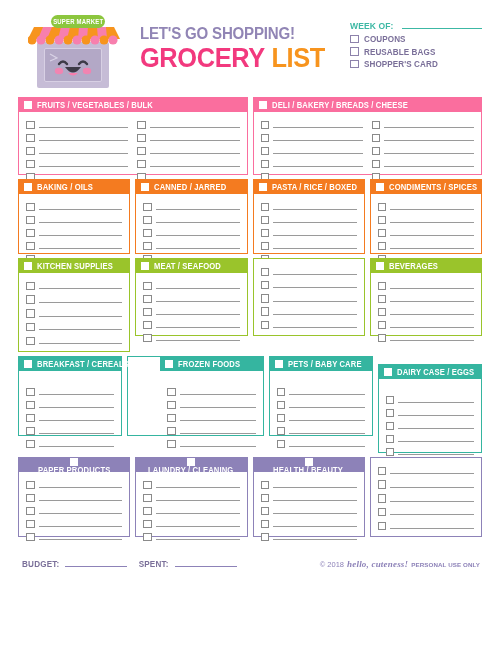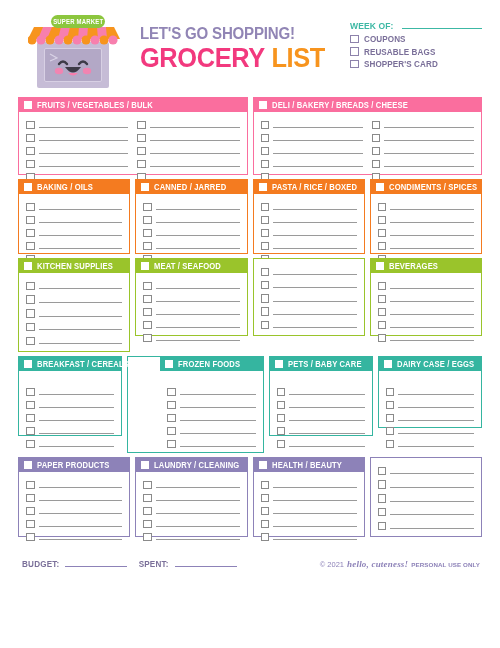--- a/index.html
+++ b/index.html
@@ -249,21 +249,21 @@
   
   .c-pink   { border-color: #fa6e9e; }
   .c-pink   > .card-head { background: #fa6e9e; }
   .c-orange { border-color: #f47b20; }
   .c-orange > .card-head { background: #f47b20; }
   .c-green  { border-color: #9ac42b; }
   .c-green  > .card-head { background: #9ac42b; }
   .c-teal   { border-color: #35b5a0; gap: 8px; }
   .c-teal   > .card-head { background: #35b5a0; }
   .c-purple { border-color: #8d82b8; }
-  .c-purple > .card-head { background: #8d82b8; }
+  .c-purple > .card-head { background: #8d82b8; flex-direction: column; }
 
   
   .footer {
     display: flex;
     align-items: baseline;
     justify-content: space-between;
     margin-top: 22px;
     padding: 0 2px;
   }
   .footer-left { display: flex; align-items: baseline; }
@@ -755,21 +755,21 @@
                 <span class="item-box"></span>
                 <span class="item-line"></span>
               </div>
               <div class="item">
                 <span class="item-box"></span>
                 <span class="item-line"></span>
               </div>
             </div>
           </div>
         </div>
-        <div class="card c-teal" style="height: 97px; padding-left: 32px;">
+        <div class="card c-teal" style="height: 80px; padding-left: 32px;">
           <div class="card-head">
             <span class="head-box"></span>
             <span class="head-label">FROZEN FOODS</span>
           </div>
           <div class="card-body">
             <div class="col">
               <div class="item">
                 <span class="item-box"></span>
                 <span class="item-line"></span>
               </div>
@@ -815,21 +815,21 @@
                 <span class="item-box"></span>
                 <span class="item-line"></span>
               </div>
               <div class="item">
                 <span class="item-box"></span>
                 <span class="item-line"></span>
               </div>
             </div>
           </div>
         </div>
-        <div class="card c-teal" style="height: 72px;">
+        <div class="card c-teal" style="height: 89px; margin-top: 8px;">
           <div class="card-head">
             <span class="head-box"></span>
             <span class="head-label">DAIRY CASE / EGGS</span>
           </div>
           <div class="card-body">
             <div class="col">
               <div class="item">
                 <span class="item-box"></span>
                 <span class="item-line"></span>
               </div>
@@ -974,18 +974,18 @@
     </div>
 
   <div class="footer">
     <div class="footer-left">
       <span class="f-label">BUDGET:</span>
       <span class="f-rule"></span>
       <span class="f-label">SPENT:</span>
       <span class="f-rule"></span>
     </div>
     <div class="footer-right">
-      <span class="fr-copy">© 2021</span>
+      <span class="fr-copy">© 2018</span>
       <span class="fr-brand">hello, cuteness!</span>
       <span class="fr-note">PERSONAL USE ONLY</span>
     </div>
   </div>
 </div>
 
 </body></html>

